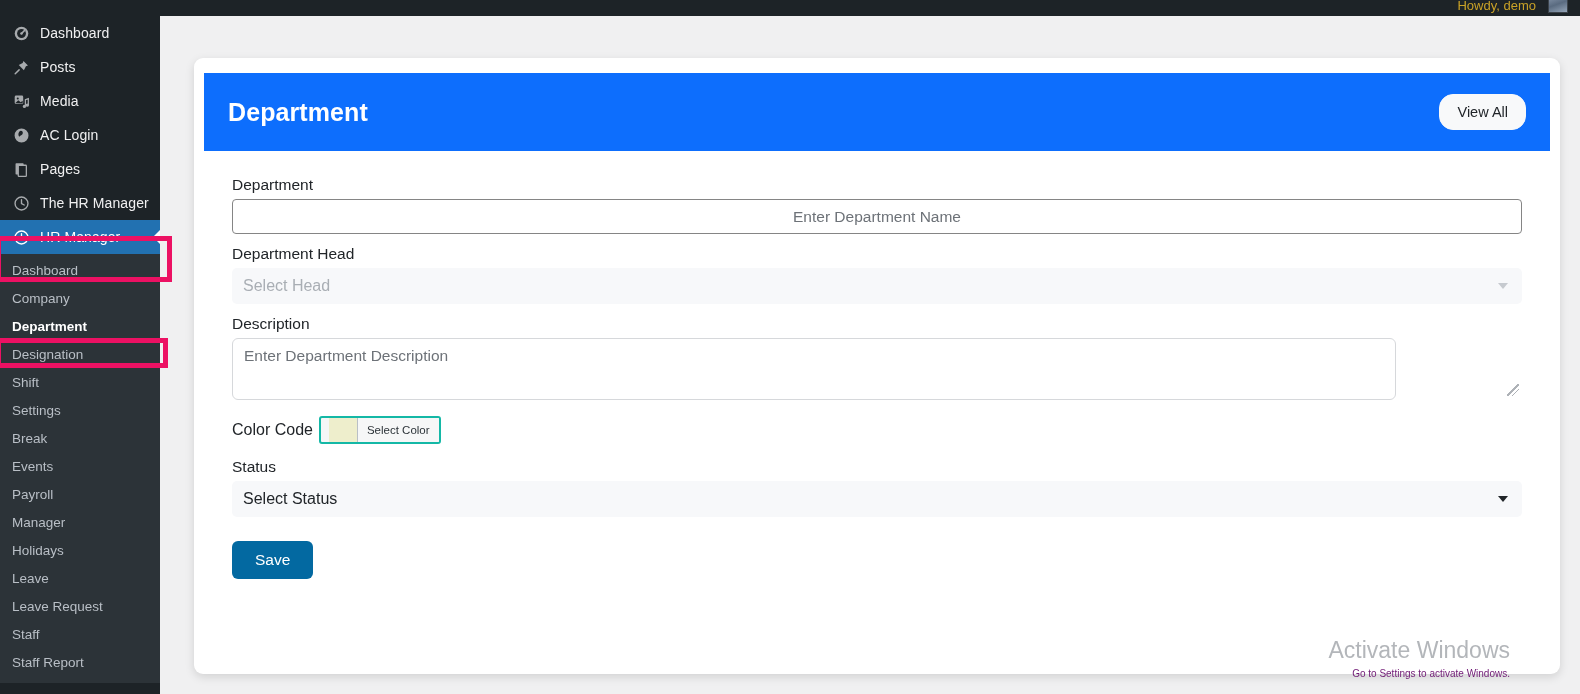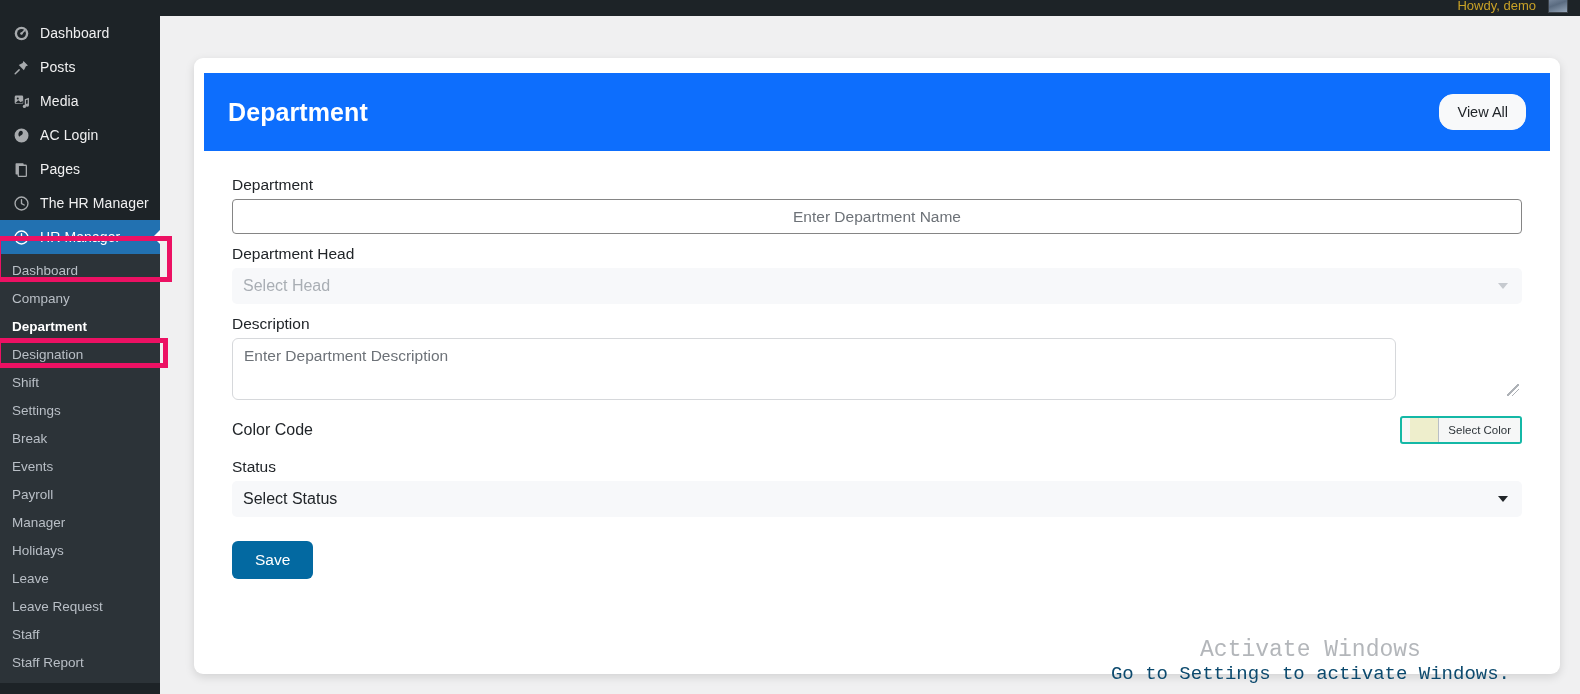--- a/index.html
+++ b/index.html
@@ -203,21 +203,21 @@
     background-image:
       linear-gradient(135deg, transparent 0 45%, #9aa0a6 45% 55%, transparent 55% 100%),
       linear-gradient(135deg, transparent 0 45%, #9aa0a6 45% 55%, transparent 55% 100%);
     background-size: 12px 12px, 7px 7px;
     background-position: 0 0, 5px 5px;
     background-repeat: no-repeat;
     opacity: .8;
   }
 
   
-  #colorrow { display: flex; align-items: center; margin: 16px 0 14px 0; justify-content: space-between; }
+  #colorrow { display: flex; align-items: center; margin: 16px 0 14px 0; }
   #colorrow .flabel { margin: 0 6px 0 0; font-size: 16px; }
   #colorpicker {
     display: inline-flex; align-items: stretch;
     height: 28px;
     border: 2px solid #14b8a6;
     border-radius: 3px;
     overflow: hidden;
     background: #f6f7f7;
     cursor: pointer;
     padding-left: 8px;
@@ -242,29 +242,28 @@
     font-size: 15.5px;
     padding: 10px 23px;
     font-family: "Liberation Sans", sans-serif;
     cursor: pointer;
   }
 
   
   #watermark {
     position: absolute;
     right: 70px; bottom: 10px;
-    text-align: center;
+    text-align: right;
     color: #b6b9bd;
     z-index: 50;
     pointer-events: none;
     user-select: none;
-    font-family: Liberation Mono, monospace;
   }
   #wm-title { font-size: 23px; line-height: 27px; color: #b3b6ba; }
-  #wm-sub   { font-size: 19px; line-height: 20px; color: #0c4a6e; }
+  #wm-sub   { font-size: 10px; line-height: 20px; color: #701a75; }
 </style>
 </head>
 <body>
 
 <div id="adminbar">
   <span class="howdy">Howdy, demo</span>
   <span class="avatar"></span>
 </div>
 
 <div id="sidebar">

